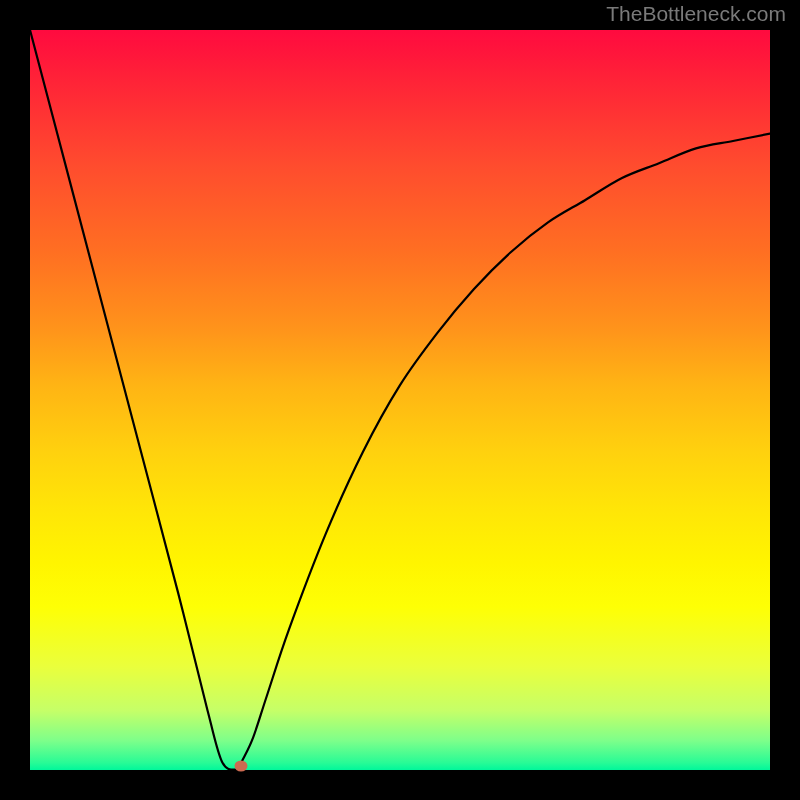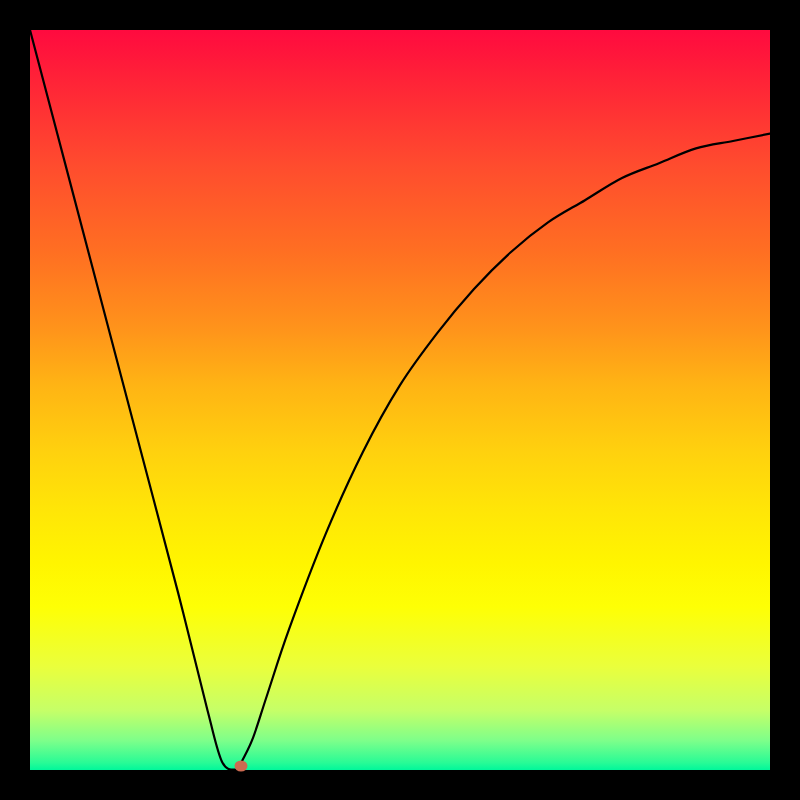--- a/index.html
+++ b/index.html
@@ -64,20 +64,21 @@
     height: 11px;
     border-radius: 50%;
     background: #cc6a51;
     transform: translate(-50%, -50%);
   }
 </style>
 </head>
 <body>
 
 <div class="frame">
+  <div class="watermark">TheBottleneck.com</div>
 
   <div class="plot">
     <svg class="curve-svg" viewBox="0 0 740 740" preserveAspectRatio="none">
       <path id="curve-path" d="M 0 0 C 6.166666666666667 23.43333333333332, 24.666666666666664 93.73333333333323, 37 140.5999999999999 C 49.333333333333336 187.46666666666658, 61.666666666666664 234.33333333333331, 74 281.2 C 86.33333333333333 328.06666666666666, 98.66666666666667 374.93333333333334, 111 421.8 C 123.33333333333333 468.6666666666667, 136.9 519.2333333333333, 148 562.4 C 159.1 605.5666666666666, 170.2 652.4333333333333, 177.6 680.8 C 185 709.1666666666666, 187.46666666666667 722.7333333333333, 192.4 732.6 C 197.33333333333334 742.4666666666667, 204.73333333333335 738.7666666666667, 207.20000000000002 740 M 207.20000000000002 740 C 209.66666666666669 735.0666666666666, 217.06666666666666 722.7333333333333, 222 710.4 C 226.93333333333334 698.0666666666666, 230.63333333333335 684.5, 236.8 666 C 242.96666666666667 647.5, 249.13333333333333 626.5333333333333, 259 599.4 C 268.8666666666667 572.2666666666667, 283.6666666666667 532.8, 296 503.2 C 308.3333333333333 473.6, 320.6666666666667 446.4666666666667, 333 421.8 C 345.3333333333333 397.1333333333333, 357.66666666666663 374.93333333333334, 370 355.2 C 382.33333333333337 335.46666666666664, 394.66666666666674 319.4333333333334, 407.00000000000006 303.40000000000003 C 419.33333333333337 287.3666666666667, 431.6666666666667 272.56666666666666, 444 259 C 456.3333333333333 245.43333333333334, 468.6666666666667 233.1, 481 222 C 493.3333333333333 210.9, 505.6666666666667 201.03333333333333, 518 192.39999999999998 C 530.3333333333334 183.76666666666662, 542.6666666666666 177.59999999999994, 555 170.19999999999993 C 567.3333333333334 162.79999999999993, 579.6666666666666 154.16666666666666, 592 148 C 604.3333333333334 141.83333333333334, 616.6666666666666 138.13333333333338, 629 133.20000000000005 C 641.3333333333334 128.2666666666667, 653.6666666666666 122.09999999999998, 666 118.39999999999998 C 678.3333333333334 114.69999999999997, 690.6666666666666 113.46666666666665, 703 111 C 715.3333333333334 108.53333333333335, 733.8333333333334 104.83333333333336, 740 103.60000000000002" fill="none" stroke="#000000" stroke-width="2.2" stroke-linecap="round" stroke-linejoin="round"></path>
     </svg>
     <div id="marker" class="marker" style="left: 210.9px; top: 735.56px;"></div>
   </div>
 </div>
 
 </body></html>

